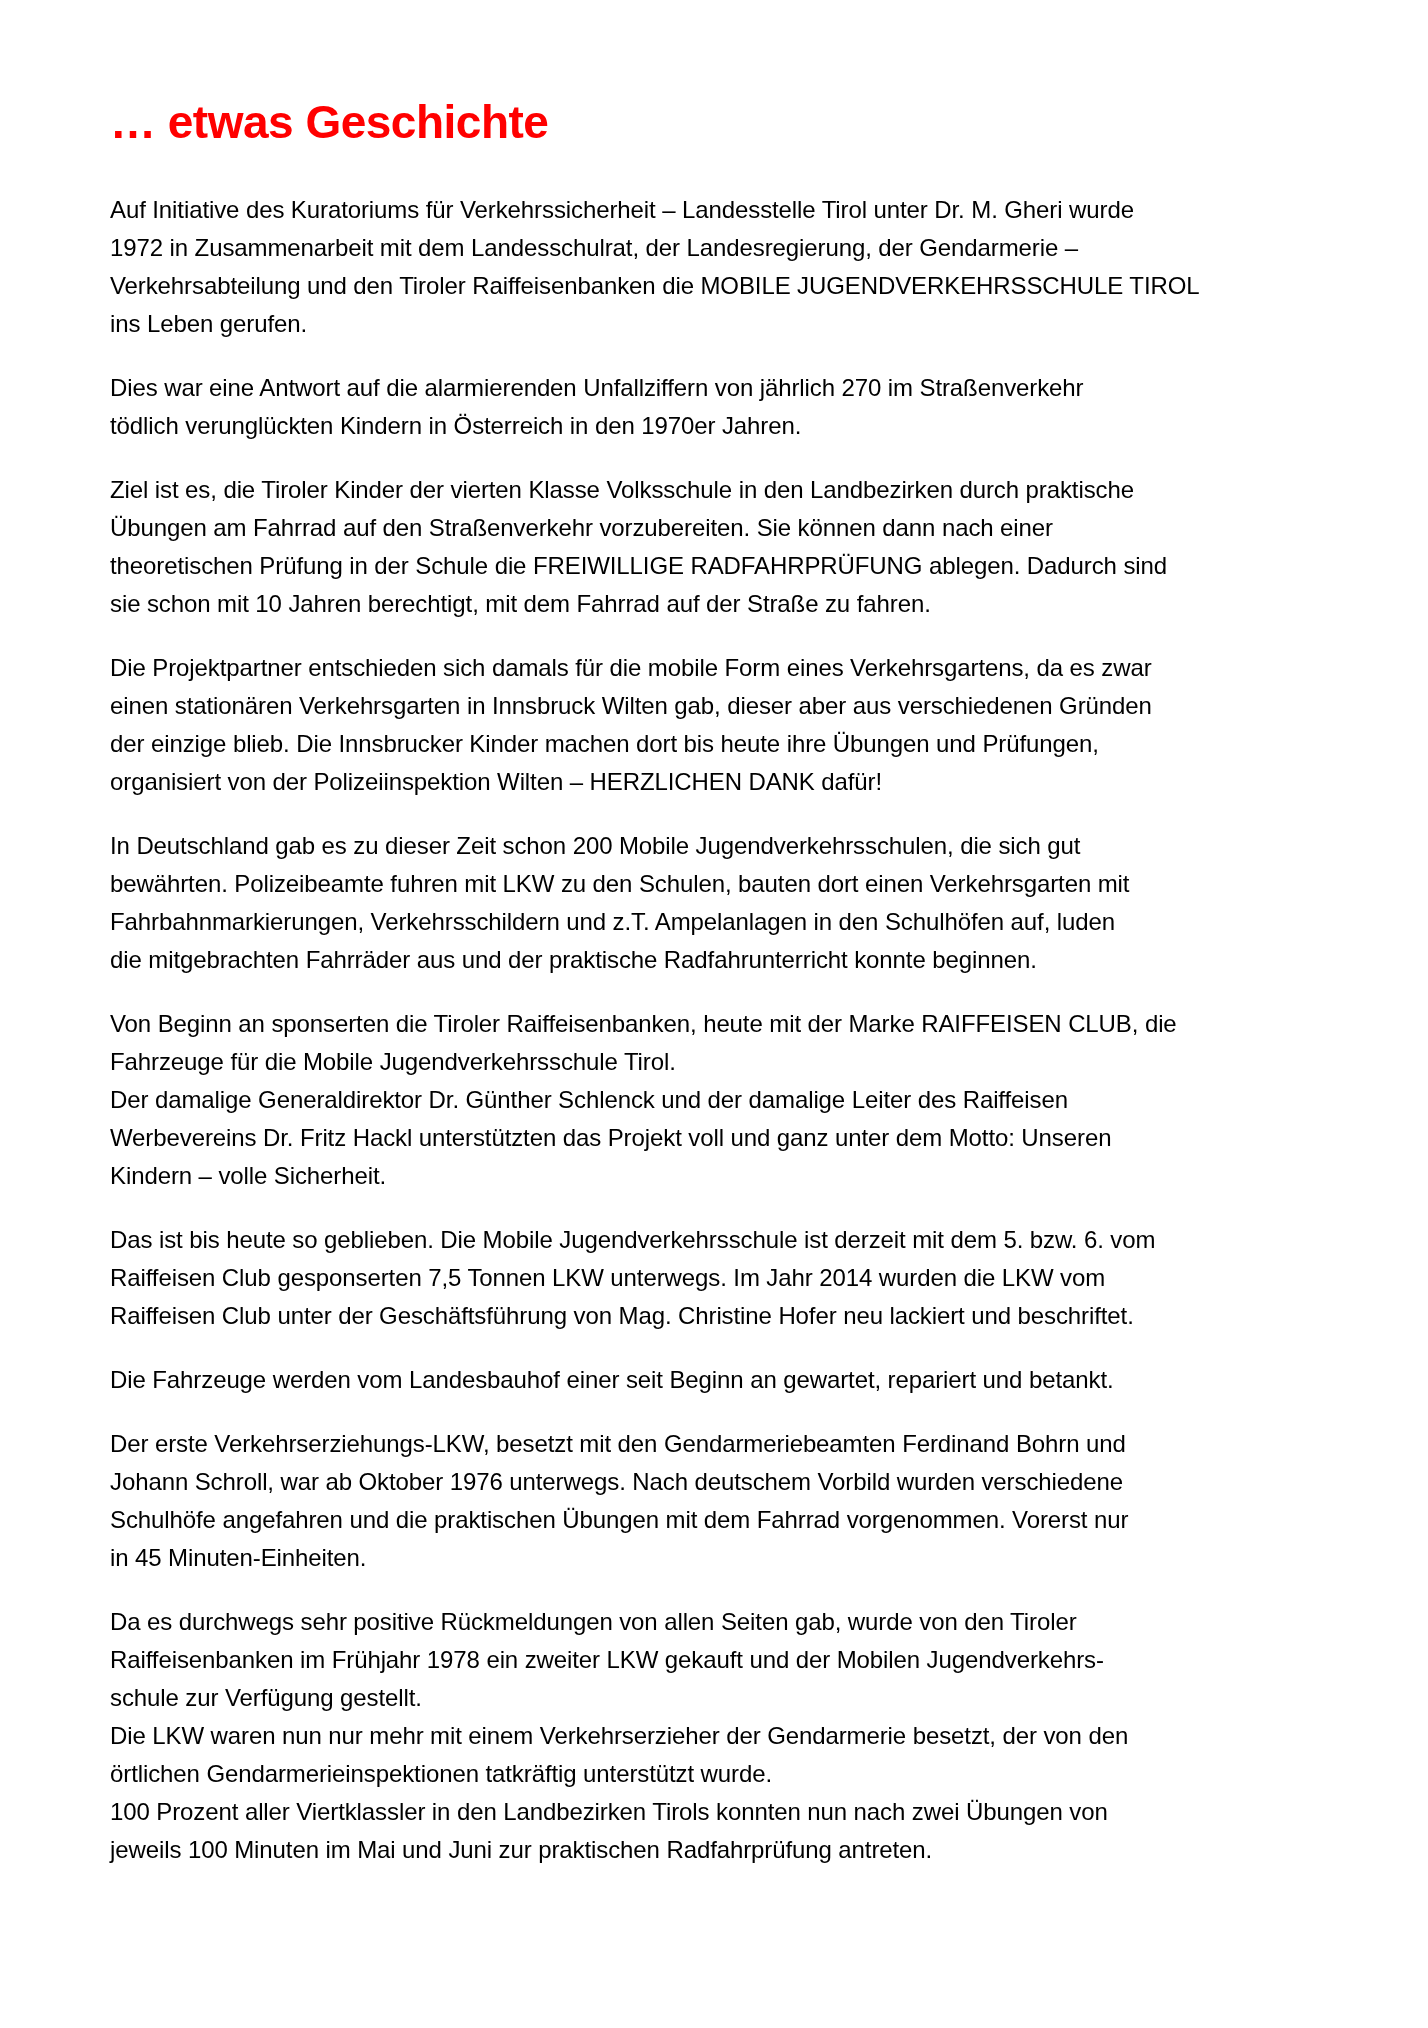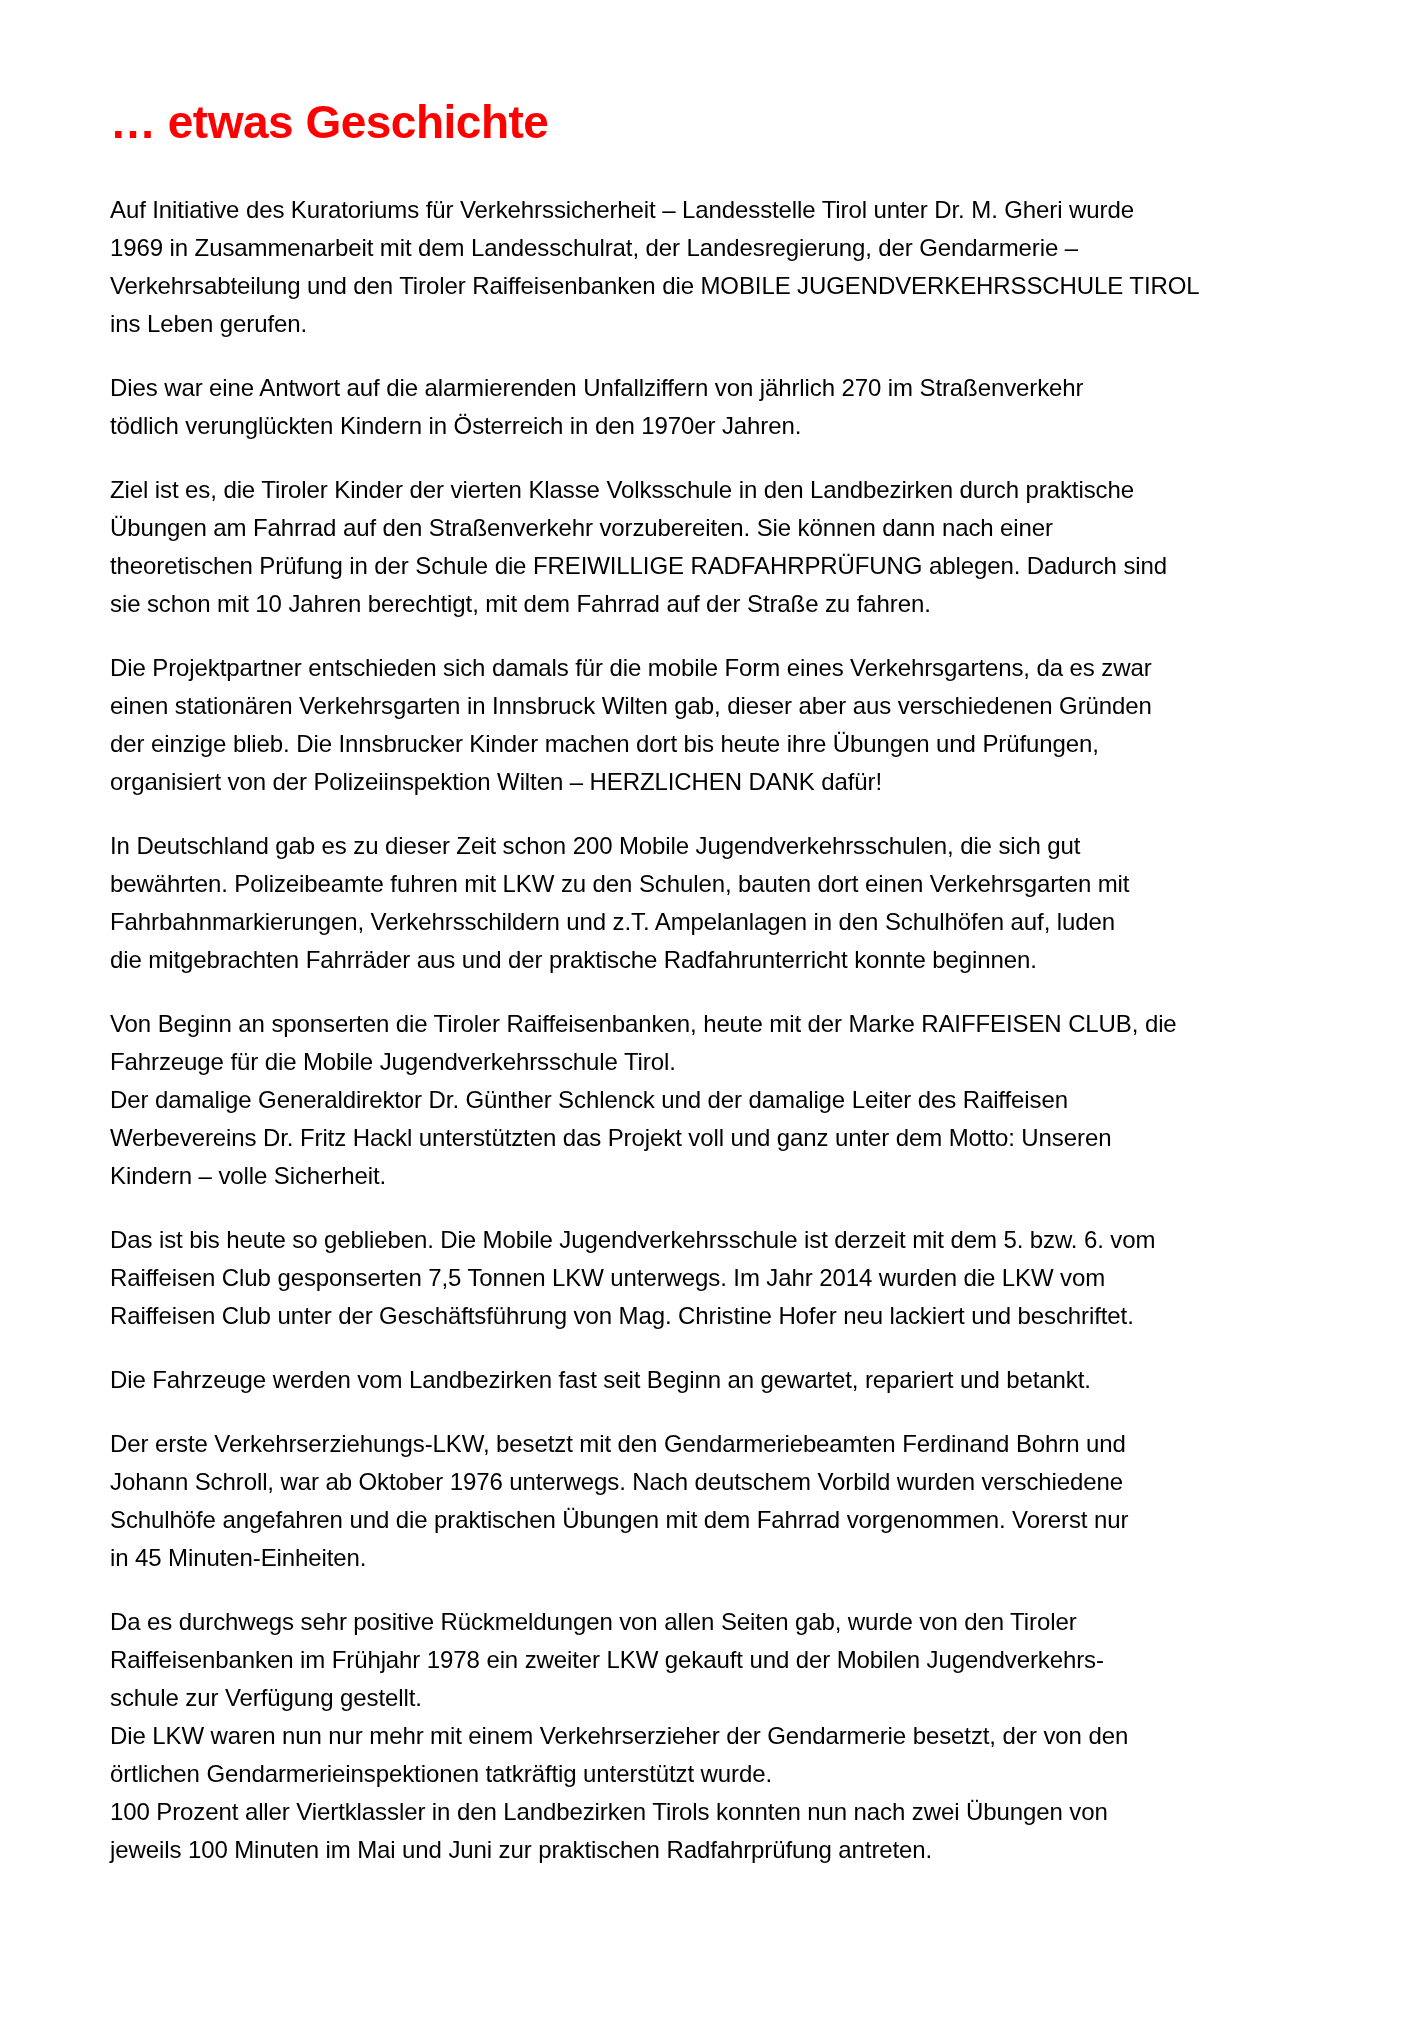--- a/index.html
+++ b/index.html
@@ -37,21 +37,21 @@
     color: #000000;
   }
 </style>
 </head>
 <body>
 
 <div class="page" style="background: rgb(255, 255, 255);">
   <h1 class="doc-heading" style="color: rgb(255, 0, 0);">… etwas Geschichte</h1>
   <div>
       <p class="para">Auf Initiative des Kuratoriums für Verkehrssicherheit – Landesstelle Tirol unter Dr. M. Gheri wurde
-1969 in Zusammenarbeit mit dem Landesschulrat, der Landesregierung, der Gendarmerie –
+1972 in Zusammenarbeit mit dem Landesschulrat, der Landesregierung, der Gendarmerie –
 Verkehrsabteilung und den Tiroler Raiffeisenbanken die MOBILE JUGENDVERKEHRSSCHULE TIROL
 ins Leben gerufen.</p>
       <p class="para">Dies war eine Antwort auf die alarmierenden Unfallziffern von jährlich 270 im Straßenverkehr
 tödlich verunglückten Kindern in Österreich in den 1970er Jahren.</p>
       <p class="para">Ziel ist es, die Tiroler Kinder der vierten Klasse Volksschule in den Landbezirken durch praktische
 Übungen am Fahrrad auf den Straßenverkehr vorzubereiten. Sie können dann nach einer
 theoretischen Prüfung in der Schule die FREIWILLIGE RADFAHRPRÜFUNG ablegen. Dadurch sind
 sie schon mit 10 Jahren berechtigt, mit dem Fahrrad auf der Straße zu fahren.</p>
       <p class="para">Die Projektpartner entschieden sich damals für die mobile Form eines Verkehrsgartens, da es zwar
 einen stationären Verkehrsgarten in Innsbruck Wilten gab, dieser aber aus verschiedenen Gründen
@@ -62,21 +62,21 @@
 Fahrbahnmarkierungen, Verkehrsschildern und z.T. Ampelanlagen in den Schulhöfen auf, luden
 die mitgebrachten Fahrräder aus und der praktische Radfahrunterricht konnte beginnen.</p>
       <p class="para">Von Beginn an sponserten die Tiroler Raiffeisenbanken, heute mit der Marke RAIFFEISEN CLUB, die
 Fahrzeuge für die Mobile Jugendverkehrsschule Tirol.
 Der damalige Generaldirektor Dr. Günther Schlenck und der damalige Leiter des Raiffeisen
 Werbevereins Dr. Fritz Hackl unterstützten das Projekt voll und ganz unter dem Motto: Unseren
 Kindern – volle Sicherheit.</p>
       <p class="para">Das ist bis heute so geblieben. Die Mobile Jugendverkehrsschule ist derzeit mit dem 5. bzw. 6. vom
 Raiffeisen Club gesponserten 7,5 Tonnen LKW unterwegs. Im Jahr 2014 wurden die LKW vom
 Raiffeisen Club unter der Geschäftsführung von Mag. Christine Hofer neu lackiert und beschriftet.</p>
-      <p class="para">Die Fahrzeuge werden vom Landbezirken fast seit Beginn an gewartet, repariert und betankt.</p>
+      <p class="para">Die Fahrzeuge werden vom Landesbauhof einer seit Beginn an gewartet, repariert und betankt.</p>
       <p class="para">Der erste Verkehrserziehungs-LKW, besetzt mit den Gendarmeriebeamten Ferdinand Bohrn und
 Johann Schroll, war ab Oktober 1976 unterwegs. Nach deutschem Vorbild wurden verschiedene
 Schulhöfe angefahren und die praktischen Übungen mit dem Fahrrad vorgenommen. Vorerst nur
 in 45 Minuten-Einheiten.</p>
       <p class="para">Da es durchwegs sehr positive Rückmeldungen von allen Seiten gab, wurde von den Tiroler
 Raiffeisenbanken im Frühjahr 1978 ein zweiter LKW gekauft und der Mobilen Jugendverkehrs-
 schule zur Verfügung gestellt.
 Die LKW waren nun nur mehr mit einem Verkehrserzieher der Gendarmerie besetzt, der von den
 örtlichen Gendarmerieinspektionen tatkräftig unterstützt wurde.
 100 Prozent aller Viertklassler in den Landbezirken Tirols konnten nun nach zwei Übungen von

